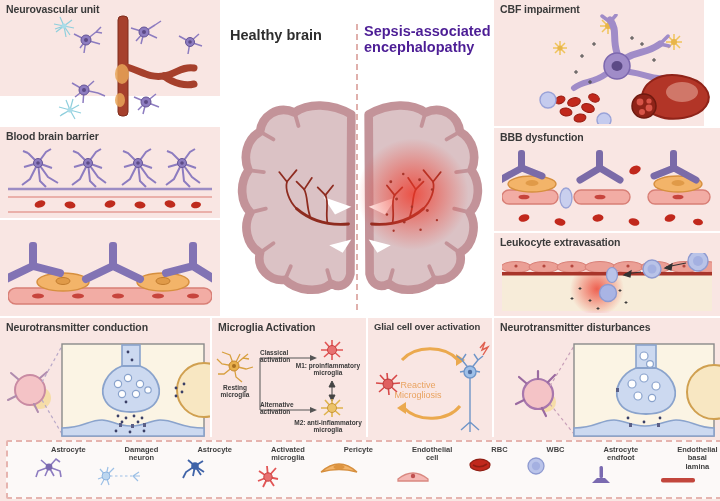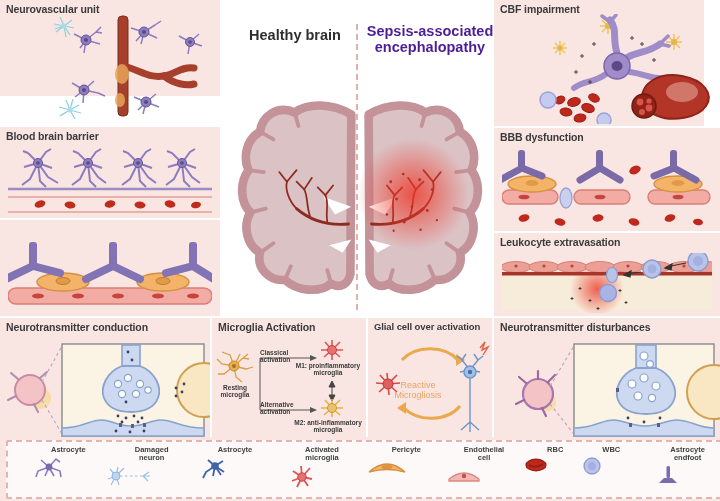--- a/index.html
+++ b/index.html
@@ -2,21 +2,21 @@
 <html><head>
 <meta charset="utf-8">
 <style>
   html,body{margin:0;padding:0;background:#fff;}
   #fig{position:relative;width:720px;height:501px;background:#ffffff;overflow:hidden;
        font-family:"Liberation Sans",sans-serif;-webkit-font-smoothing:antialiased;}
   .panel{position:absolute;background:#f9e6e3;}
   .ptitle{position:absolute;top:3px;left:6px;font-size:10.5px;font-weight:bold;color:#3a3a3a;
           letter-spacing:-0.1px;white-space:nowrap;}
   .tiny{position:absolute;font-size:6.5px;font-weight:bold;color:#3a3a3a;line-height:1.15;text-align:center;}
-  .ctitle{position:absolute;font-size:14.5px;font-weight:bold;line-height:1.1;text-align:center;}
+  .ctitle{position:absolute;font-size:14.5px;font-weight:bold;line-height:1.1;}
   .divider{position:absolute;left:356px;top:24px;height:286px;width:0;border-left:2px dashed #e0b0ac;}
   .legendbox{position:absolute;left:6px;top:440px;width:704px;height:55px;background:#fcf9f8;
              border:2px dashed #e6b4af;border-radius:2px;display:flex;align-items:center;
              justify-content:space-around;padding:0 4px;}
   .litem{display:flex;flex-direction:column;align-items:center;justify-content:flex-start;height:48px;}
   .llabel{font-size:7.5px;font-weight:bold;color:#3f3f3f;text-align:center;line-height:1.15;margin-bottom:2px;margin-left:39px;}
   svg{display:block;}
   .absvg{position:absolute;}
 </style>
 </head>
@@ -638,15 +638,21 @@
     </div>
 
     <div class="litem">
       <div class="llabel">Astrocyte endfoot</div>
       <svg width="24" height="22" viewBox="0 0 24 22">
         <rect x="10.5" y="1" width="3.5" height="12" rx="1.5" fill="#7a6ab0"></rect>
         <polygon points="8,13 16,13 21,18 3,18" fill="#7a6ab0"></polygon>
       </svg>
     </div>
 
+    <div class="litem">
+      <div class="llabel">Endothelial basal lamina</div>
+      <svg width="38" height="14" viewBox="0 0 38 14">
+        <rect x="2" y="5" width="34" height="4.5" rx="2" fill="#c2463c"></rect>
+      </svg>
+    </div>
 
   </div>
 </div>
 
 </body></html>

